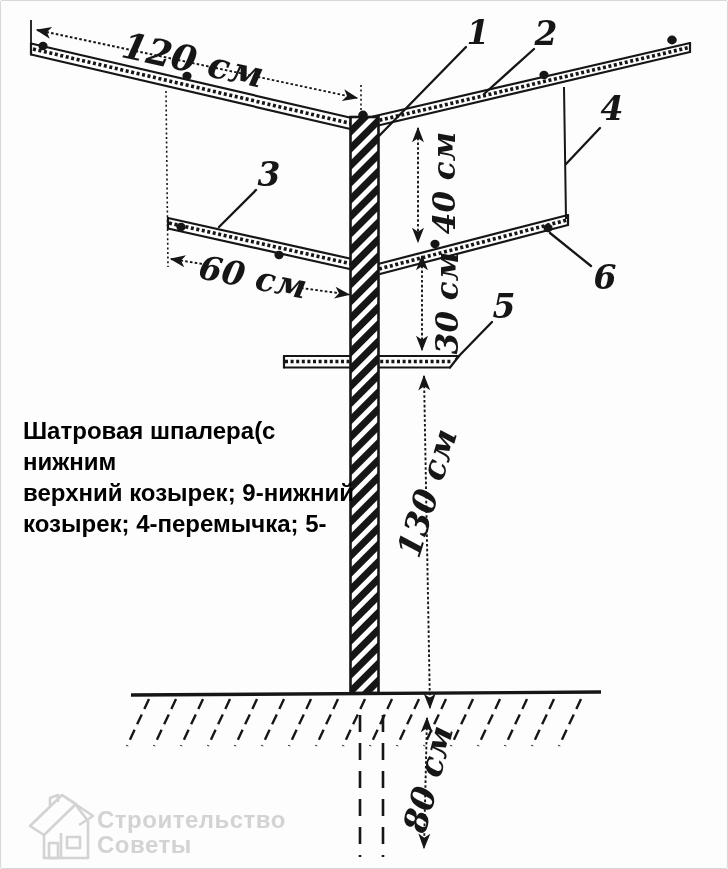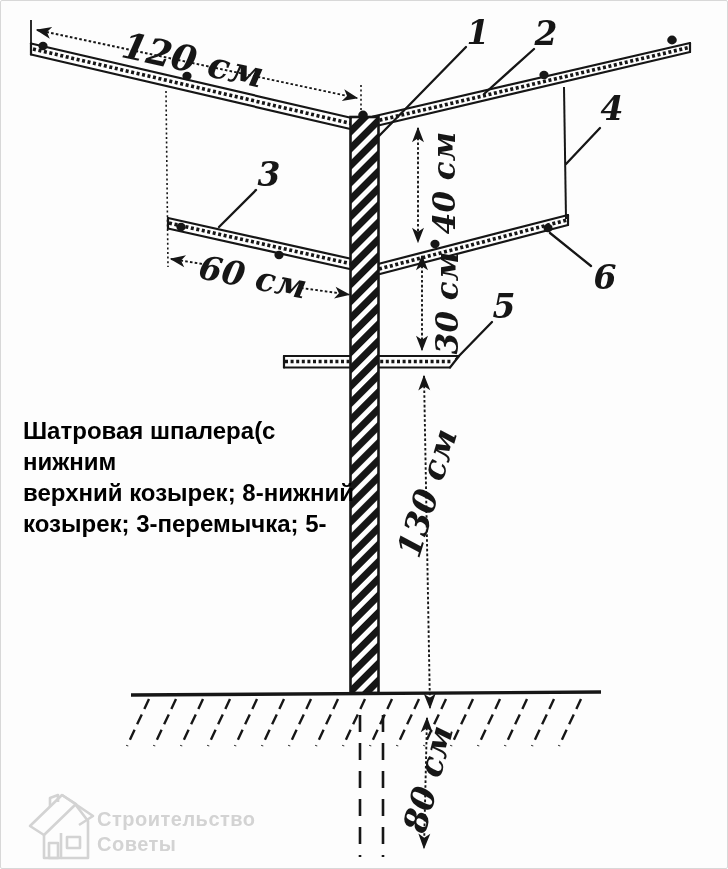--- a/index.html
+++ b/index.html
@@ -37,21 +37,21 @@
   .wm-icon path,.wm-icon rect{stroke:var(--watermark);stroke-width:2.6;fill:none;stroke-linejoin:round}
   
   .caption{
     position:absolute;left:22px;top:406px;width:340px;
     color:var(--caption);font-weight:bold;font-size:24px;line-height:31px;
     letter-spacing:0px;
     margin-top:8px;
   }
   
   .wm-text{
-    position:absolute;color:var(--watermark);font-size:20px;line-height:25px;
+    position:absolute;color:var(--watermark);font-size:24px;line-height:25px;
     font-weight:600;letter-spacing:0.5px;
   }
   .wm-1{left:96px;top:806px}
   .wm-2{left:96px;top:831px}
 </style>
 </head>
 <body>
 
 <div id="stage">
 
@@ -193,20 +193,20 @@
       <path d="M43,834 L43,857 L60,857 L60,832"></path>
       <path d="M60,857 L87,857 L87,820 L74,803"></path>
       <rect x="48" y="842" width="9" height="15"></rect>
       <rect x="66" y="836" width="13" height="11"></rect>
       <path d="M49,806 L49,797 L57,794 L57,801"></path>
     </g>
   </svg>
 
   <div class="caption">
     <div>Шатровая шпалера(с нижним</div>
-    <div>верхний козырек; 8-нижний</div>
-    <div>козырек; 3-перемычка; 5-</div>
+    <div>верхний козырек; 9-нижний</div>
+    <div>козырек; 4-перемычка; 5-</div>
   </div>
 
   <div class="wm-text wm-1">Строительство</div>
   <div class="wm-text wm-2">Советы</div>
 
 </div>
 
 </body></html>

